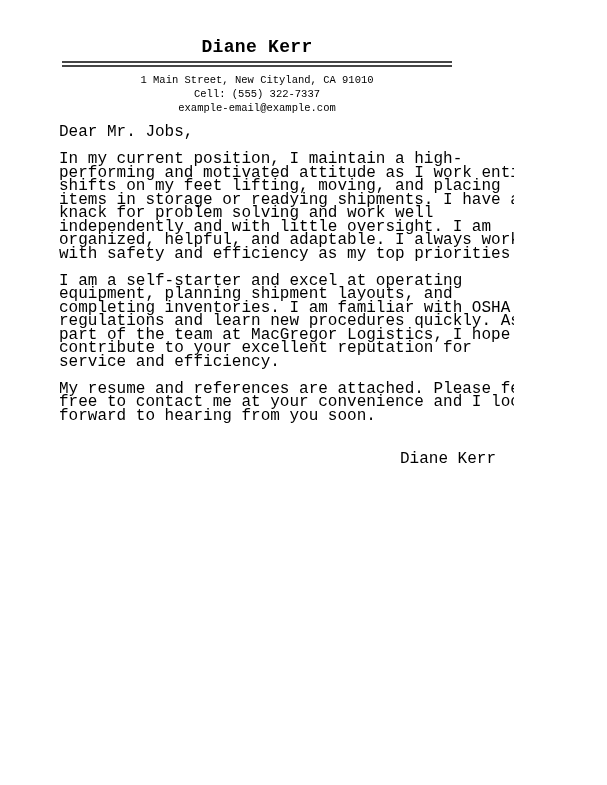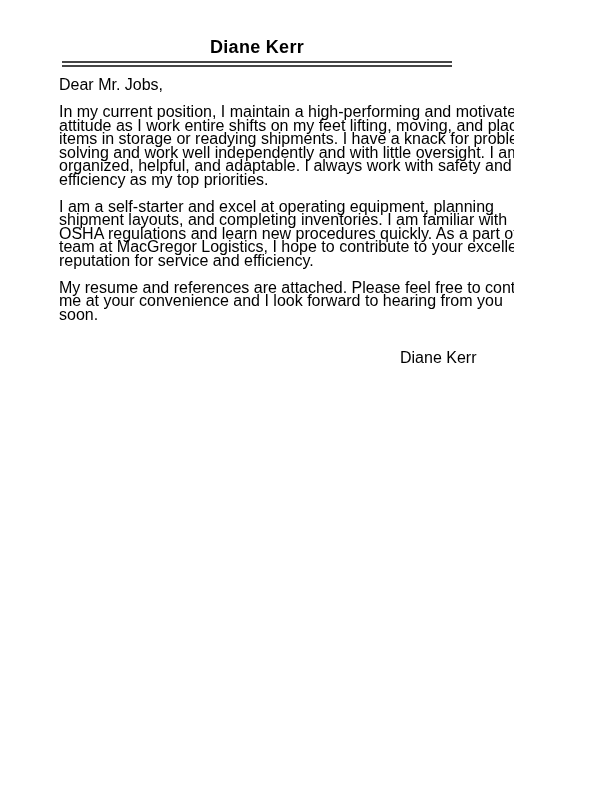--- a/index.html
+++ b/index.html
@@ -6,21 +6,21 @@
     margin: 0;
     padding: 0;
     background: #ffffff;
   }
   .page {
     position: relative;
     width: 514px;
     height: 785px;
     background: #ffffff;
     color: #000000;
-    font-family: Liberation Sans, sans-serif;
+    font-family: Liberation Mono, monospace;
     overflow: hidden;
     box-sizing: border-box;
     border-radius: 18px;
   }
   .letter-name {
     padding-top: 37px;
     text-align: center;
     font-size: 18px;
     font-weight: bold;
     line-height: 1.2;
@@ -60,20 +60,25 @@
 </head>
 <body>
 
 <div class="page">
 
   <div class="letter-header">
     <div class="letter-name">Diane Kerr</div>
 
     <div class="double-rule"></div>
 
+    <div class="contact-block">
+      <div>1 Main Street, New Cityland, CA 91010</div>
+      <div>Cell: (555) 322-7337</div>
+      <div>example-email@example.com</div>
+    </div>
   </div>
 
   <div class="body-block">
     <p>Dear Mr. Jobs,</p>
 
 
     <p>In my current position, I maintain a high-performing and motivated attitude as I work entire shifts on my feet lifting, moving, and placing items in storage or readying shipments. I have a knack for problem solving and work well independently and with little oversight. I am organized, helpful, and adaptable. I always work with safety and efficiency as my top priorities.</p>
 
     <p>I am a self-starter and excel at operating equipment, planning shipment layouts, and completing inventories. I am familiar with OSHA regulations and learn new procedures quickly. As a part of the team at MacGregor Logistics, I hope to contribute to your excellent reputation for service and efficiency.</p>
 

